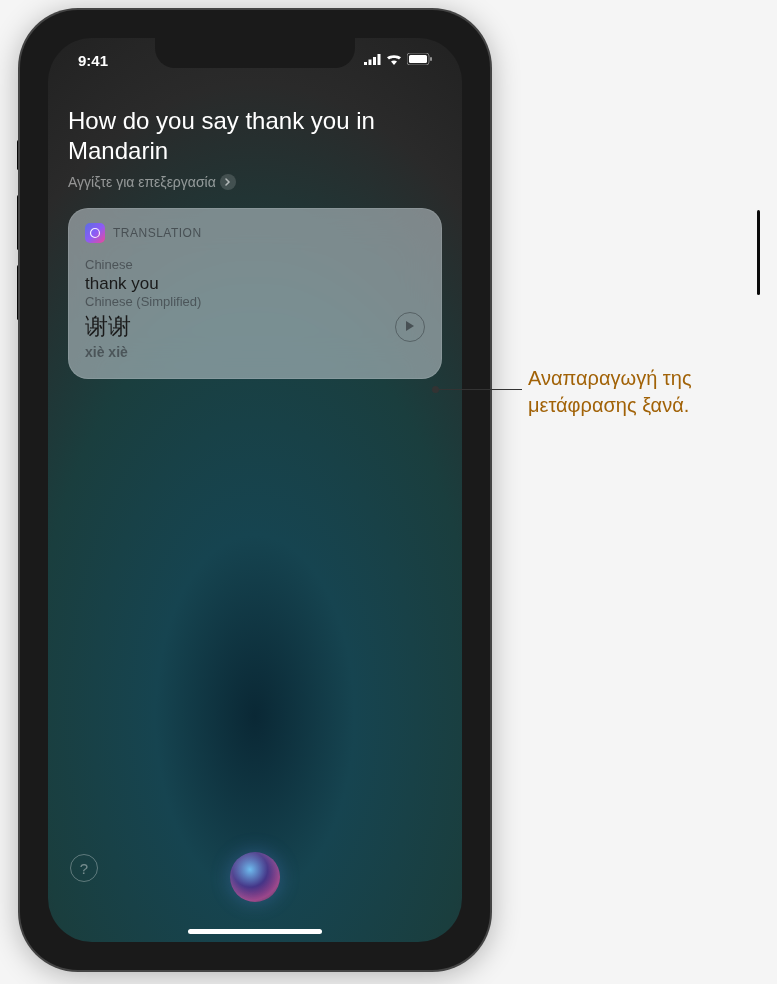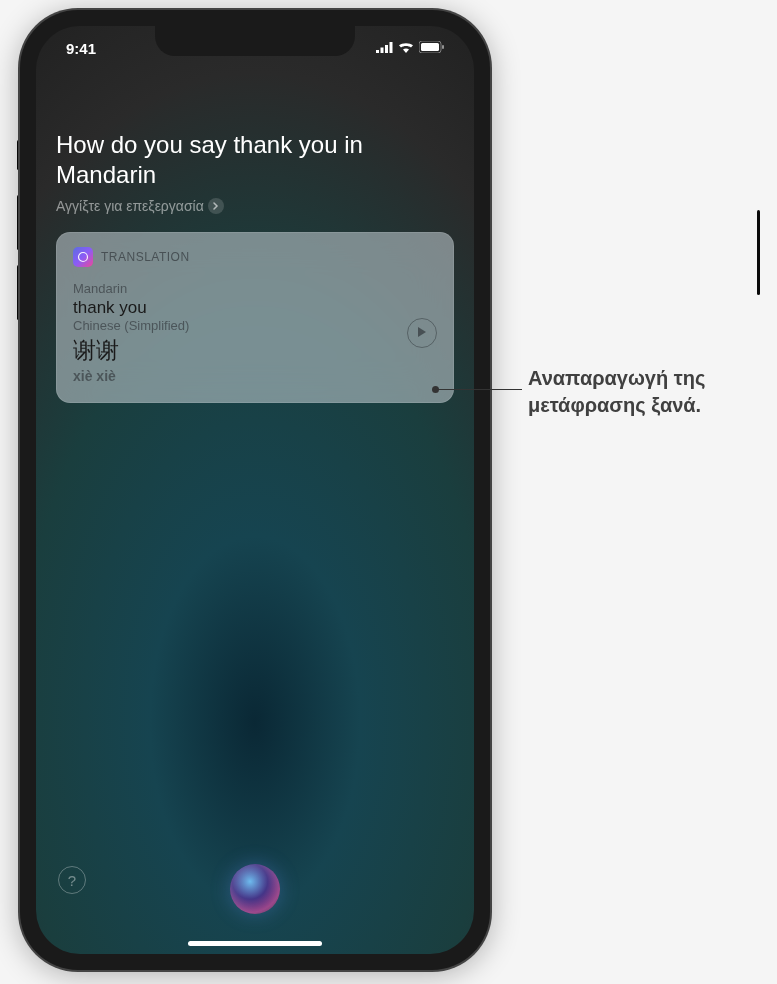--- a/index.html
+++ b/index.html
@@ -15,21 +15,21 @@
       position: relative;
     }
     .phone-frame {
       position: absolute;
       left: 20px;
       top: 10px;
       width: 470px;
       height: 960px;
       background: #1a1a1a;
       border-radius: 58px;
-      padding: 16px;
+      padding: 28px;
       box-shadow: 0 0 0 2px #444, 0 4px 30px rgba(0,0,0,0.3);
     }
     .screen {
       width: 100%;
       height: 100%;
       border-radius: 44px;
       overflow: hidden;
       position: relative;
       background: radial-gradient(ellipse 120% 100% at 50% 75%, #0a2835 0%, #164450 20%, #1a3e3e 45%, #2a2a2a 70%, #1a1a1a 100%);
     }
@@ -72,21 +72,20 @@
       left: 0;
       right: 0;
       padding: 0 20px;
     }
     .user-query {
       color: #fff;
       font-size: 24px;
       font-weight: 400;
       line-height: 1.25;
       margin-bottom: 8px;
-      margin-top: 36px;
     }
     .tap-edit {
       display: flex;
       align-items: center;
       gap: 4px;
       color: rgba(255,255,255,0.5);
       font-size: 14px;
       margin-bottom: 18px;
     }
     .chevron-circle {
@@ -94,21 +93,21 @@
       height: 16px;
       border-radius: 50%;
       background: rgba(255,255,255,0.15);
       display: flex;
       align-items: center;
       justify-content: center;
     }
     .translation-card {
       background: rgba(200,210,215,0.55);
       backdrop-filter: blur(20px);
-      border-radius: 14px;
+      border-radius: 20px;
       padding: 14px 16px 18px;
       border: 0.5px solid rgba(255,255,255,0.1);
     }
     .card-header {
       display: flex;
       align-items: center;
       gap: 8px;
       margin-bottom: 14px;
     }
     .app-icon {
@@ -131,21 +130,21 @@
       font-size: 13px;
       margin-bottom: 2px;
     }
     .source-text {
       color: #1a1a1a;
       font-size: 17px;
     }
     .target-row {
       display: flex;
       justify-content: space-between;
-      align-items: flex-start;
+      align-items: center;
     }
     .target-text {
       color: #1a1a1a;
       font-size: 23px;
       margin-bottom: 2px;
     }
     .pinyin {
       color: rgba(50,55,60,0.65);
       font-size: 14px;
       font-weight: bold;
@@ -210,24 +209,23 @@
     .side-left-1 { left: 17px; top: 140px; width: 3px; height: 30px; }
     .side-left-2 { left: 17px; top: 195px; width: 3px; height: 55px; }
     .side-left-3 { left: 17px; top: 265px; width: 3px; height: 55px; }
     .side-right { right: 17px; top: 210px; width: 3px; height: 85px; }
     
     .callout {
       position: absolute;
       left: 528px;
       top: 365px;
       font-size: 20px;
-      color: #404040;
+      color: #a16207;
       line-height: 1.35;
       max-width: 240px;
-      font-weight: bold;
     }
     .callout-line {
       position: absolute;
       left: 436px;
       top: 389px;
       width: 86px;
       height: 1px;
       background: #333;
     }
     .callout-line::before {
@@ -289,21 +287,21 @@
 
       <div class="translation-card">
         <div class="card-header">
           <div class="app-icon">
             <svg width="12" height="12" viewBox="0 0 12 12">
                 <circle cx="6" cy="6" r="4.5" fill="none" stroke="#fff" stroke-width="1.2" opacity="0.9"></circle>
               </svg>
           </div>
           <div class="card-title">TRANSLATION</div>
         </div>
-        <div class="lang-label">Mandarin</div>
+        <div class="lang-label">Chinese</div>
         <div class="source-text">thank you</div>
         <div class="target-row">
           <div>
             <div class="lang-label">Chinese (Simplified)</div>
             <div class="target-text">谢谢</div>
             <div class="pinyin">xiè xiè</div>
           </div>
           <div class="play-button">
             <span>
               <svg width="10" height="12" viewBox="0 0 10 12">

